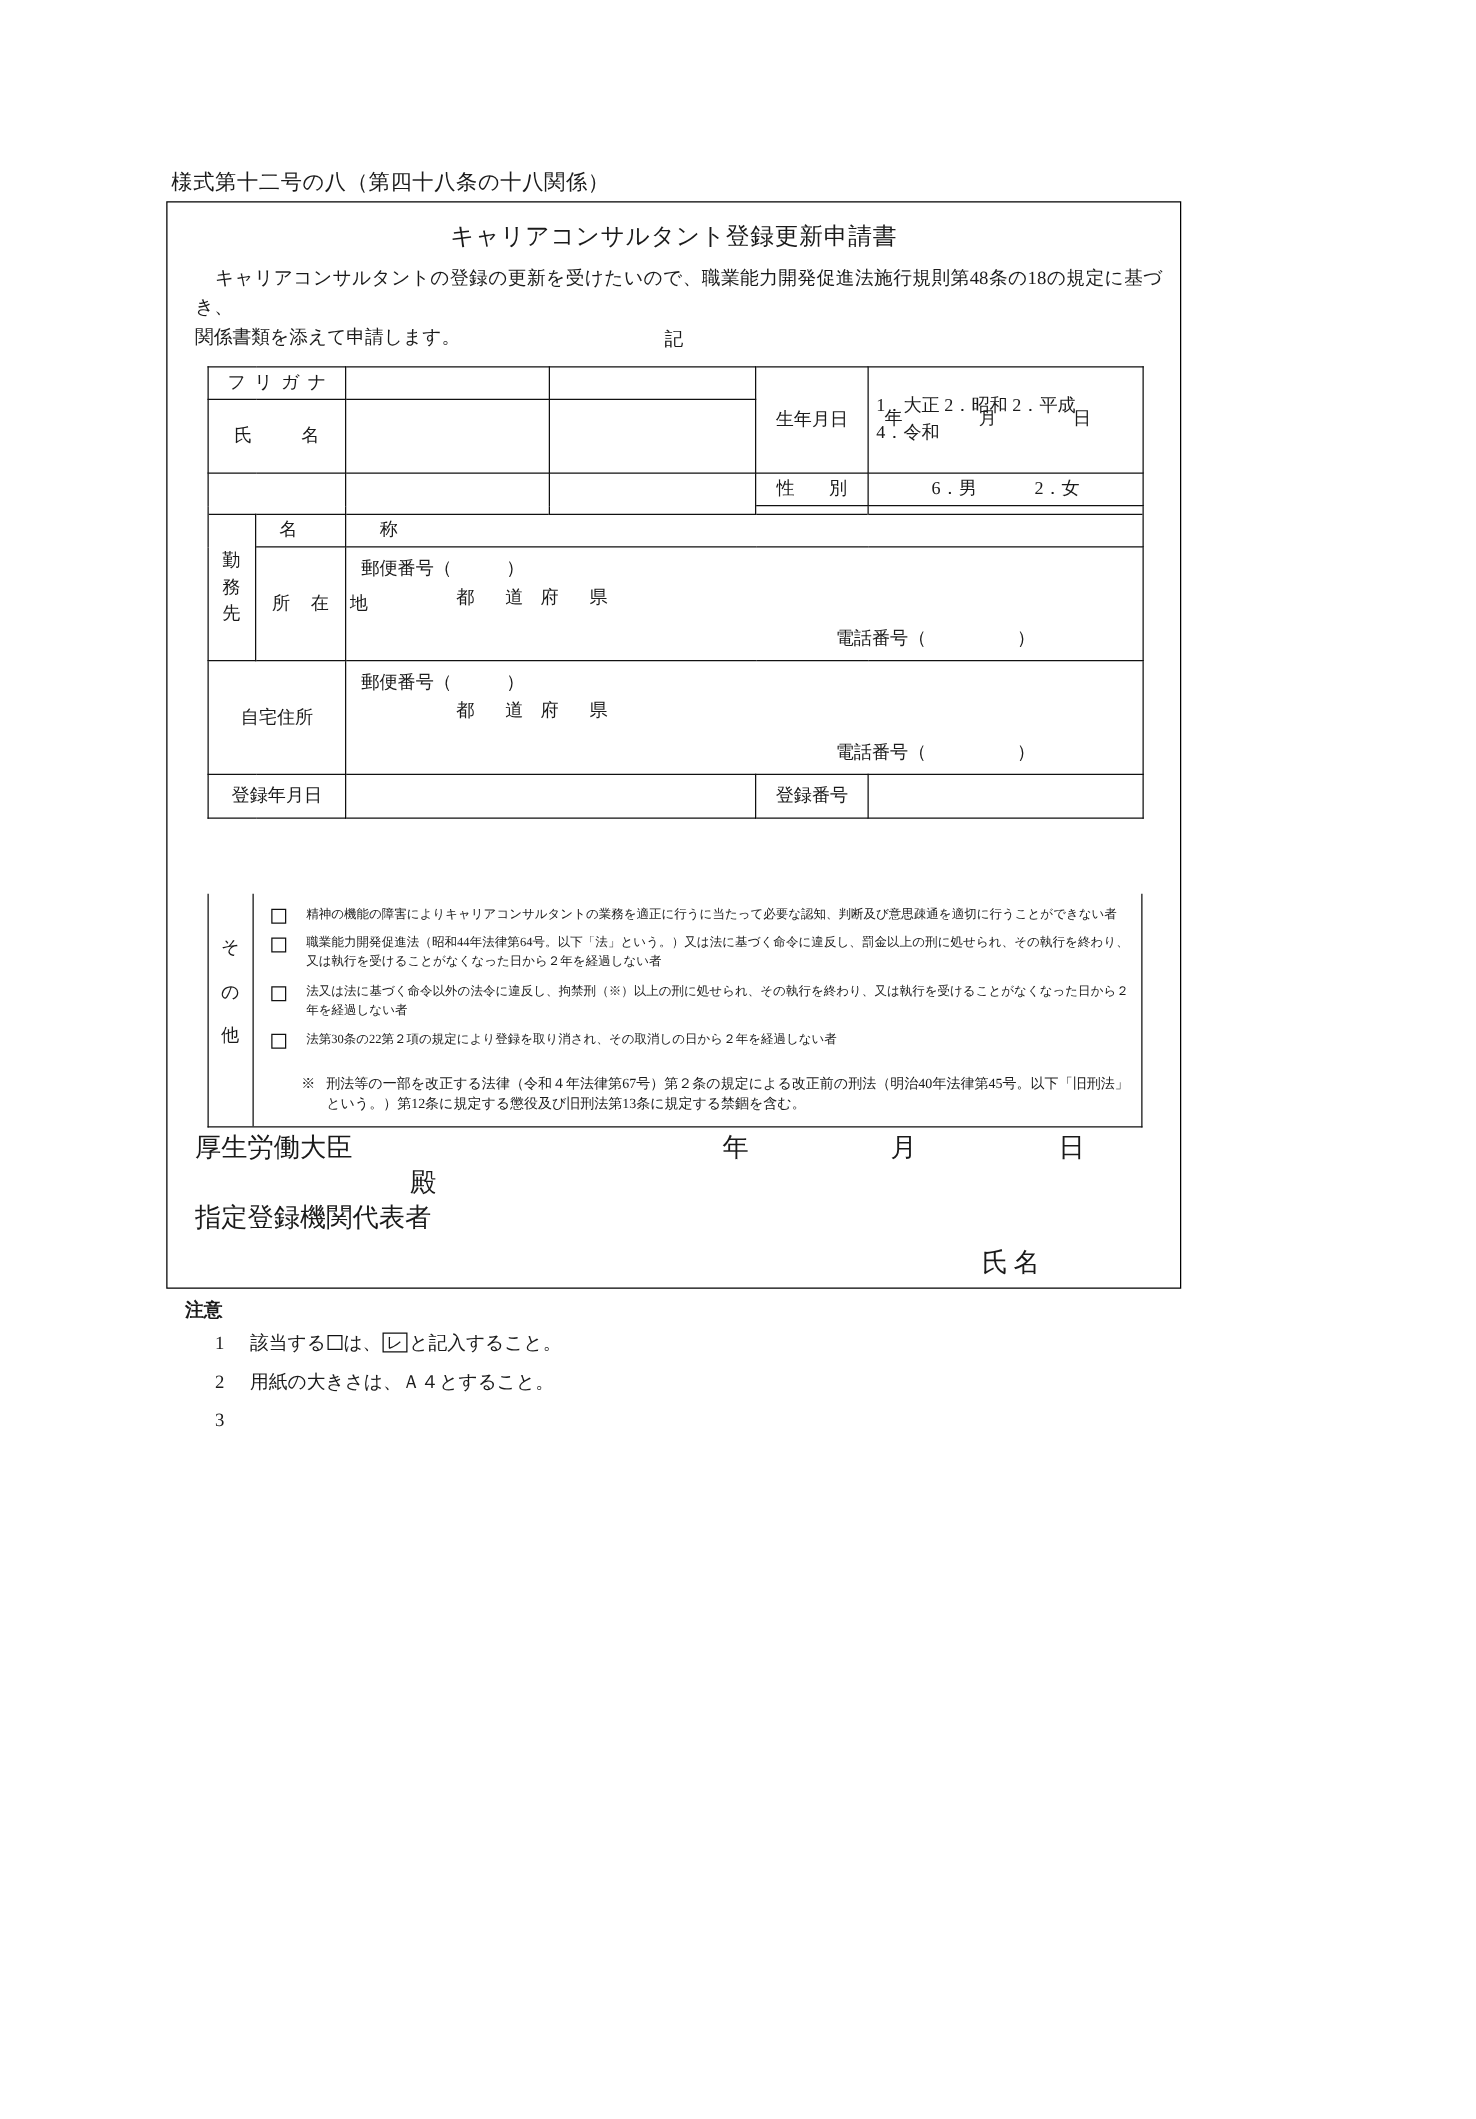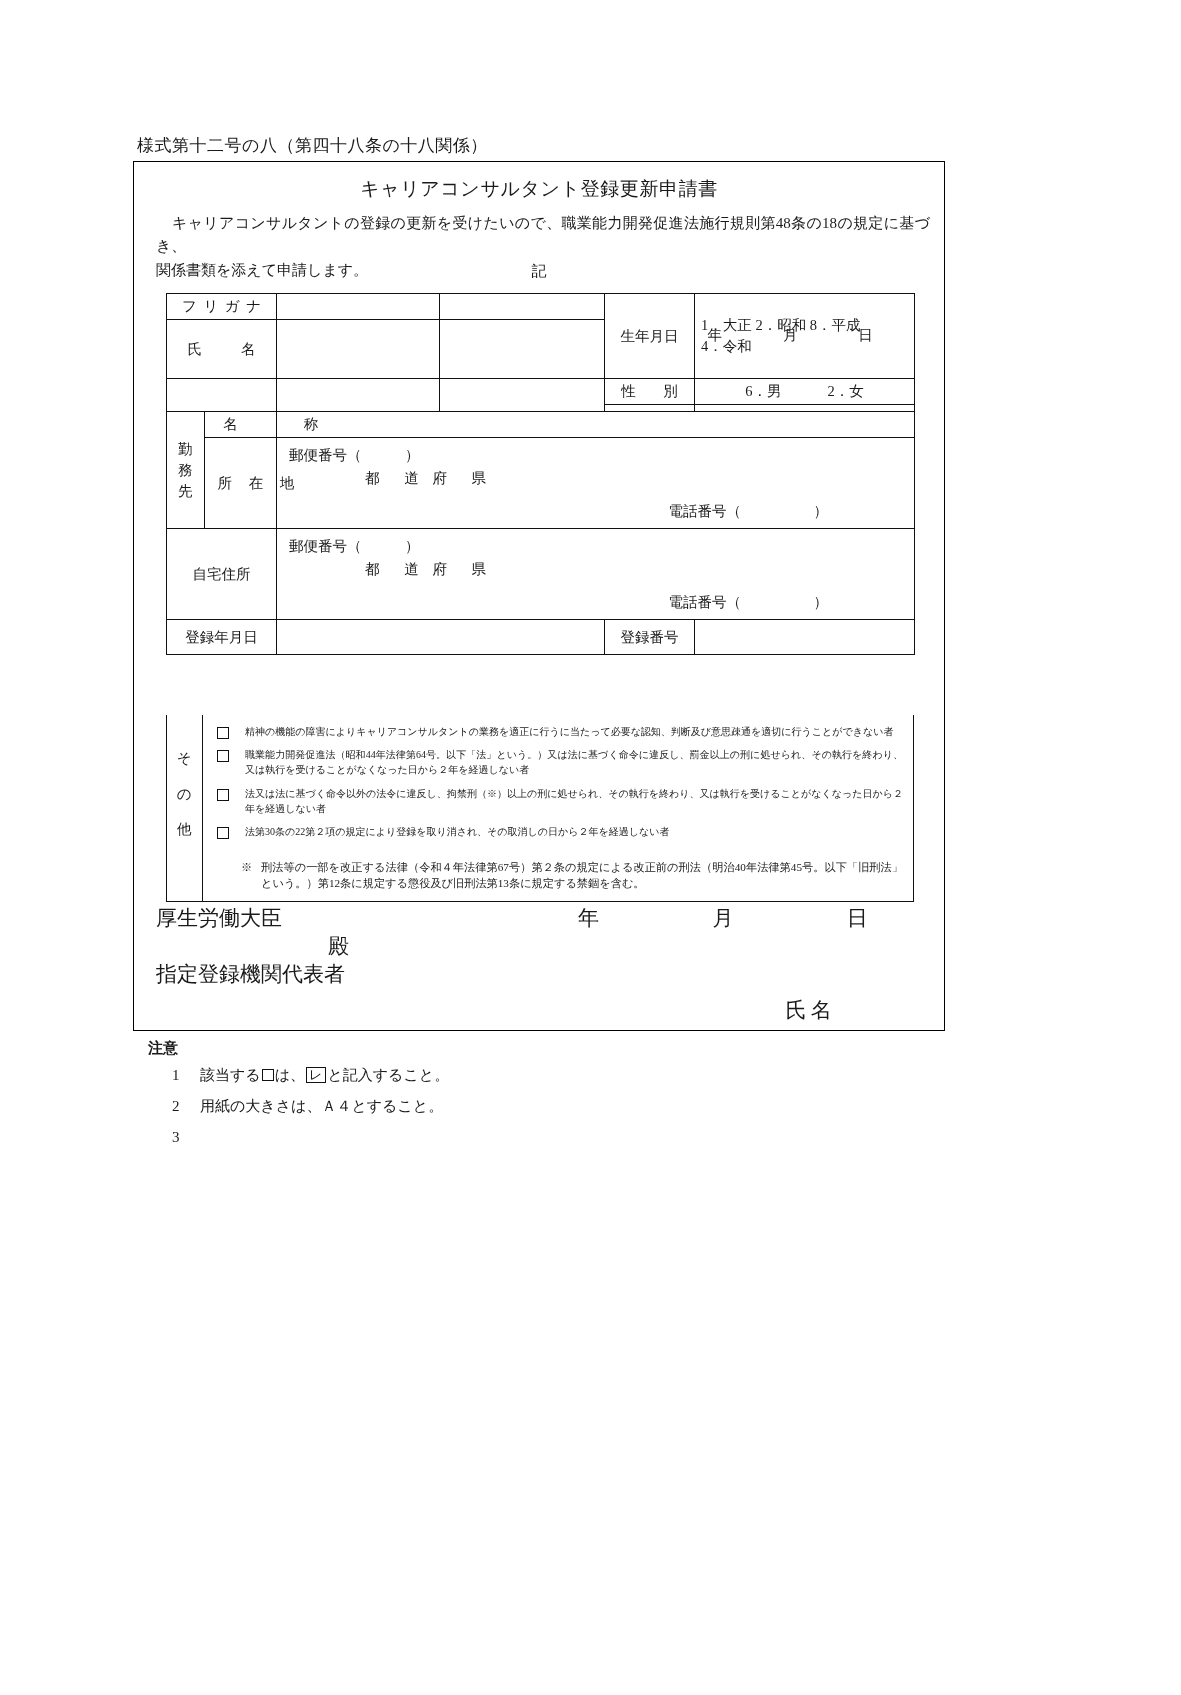--- a/index.html
+++ b/index.html
@@ -305,21 +305,21 @@
       <tbody>
 
         <tr>
           <td class="lbl lbl-sp1" colspan="2">フリガナ</td>
           <td></td>
           <td></td>
           <td class="lbl" rowspan="2">生年月日</td>
           <td rowspan="2" class="era-list">
             <span class="era-row">1．大正</span>
             <span class="era-row">2．昭和</span>
-            <span class="era-row">8．平成</span>
+            <span class="era-row">2．平成</span>
             <span class="era-row">4．令和</span>
             <span class="era-date">年　月　日</span>
           </td>
         </tr>
 
         <tr>
           <td class="lbl lbl-sp2 name-cell" colspan="2">氏　名</td>
           <td></td>
           <td></td>
         </tr>

